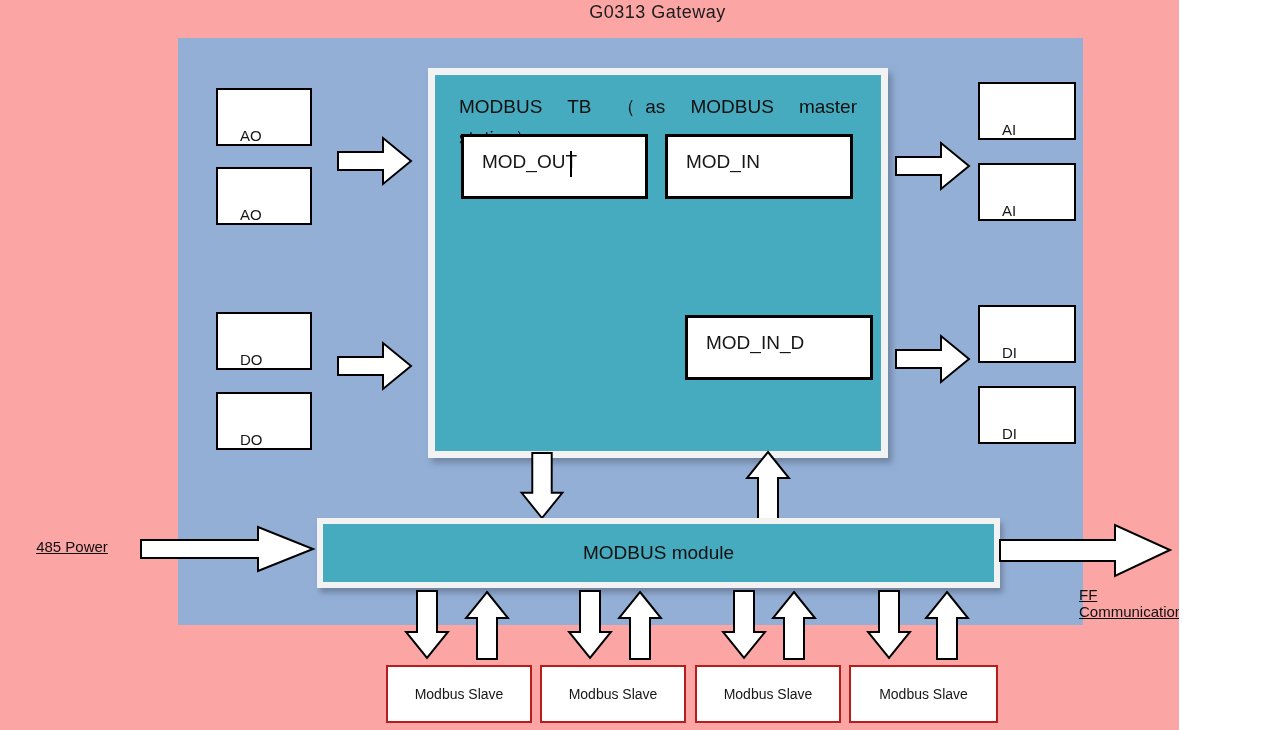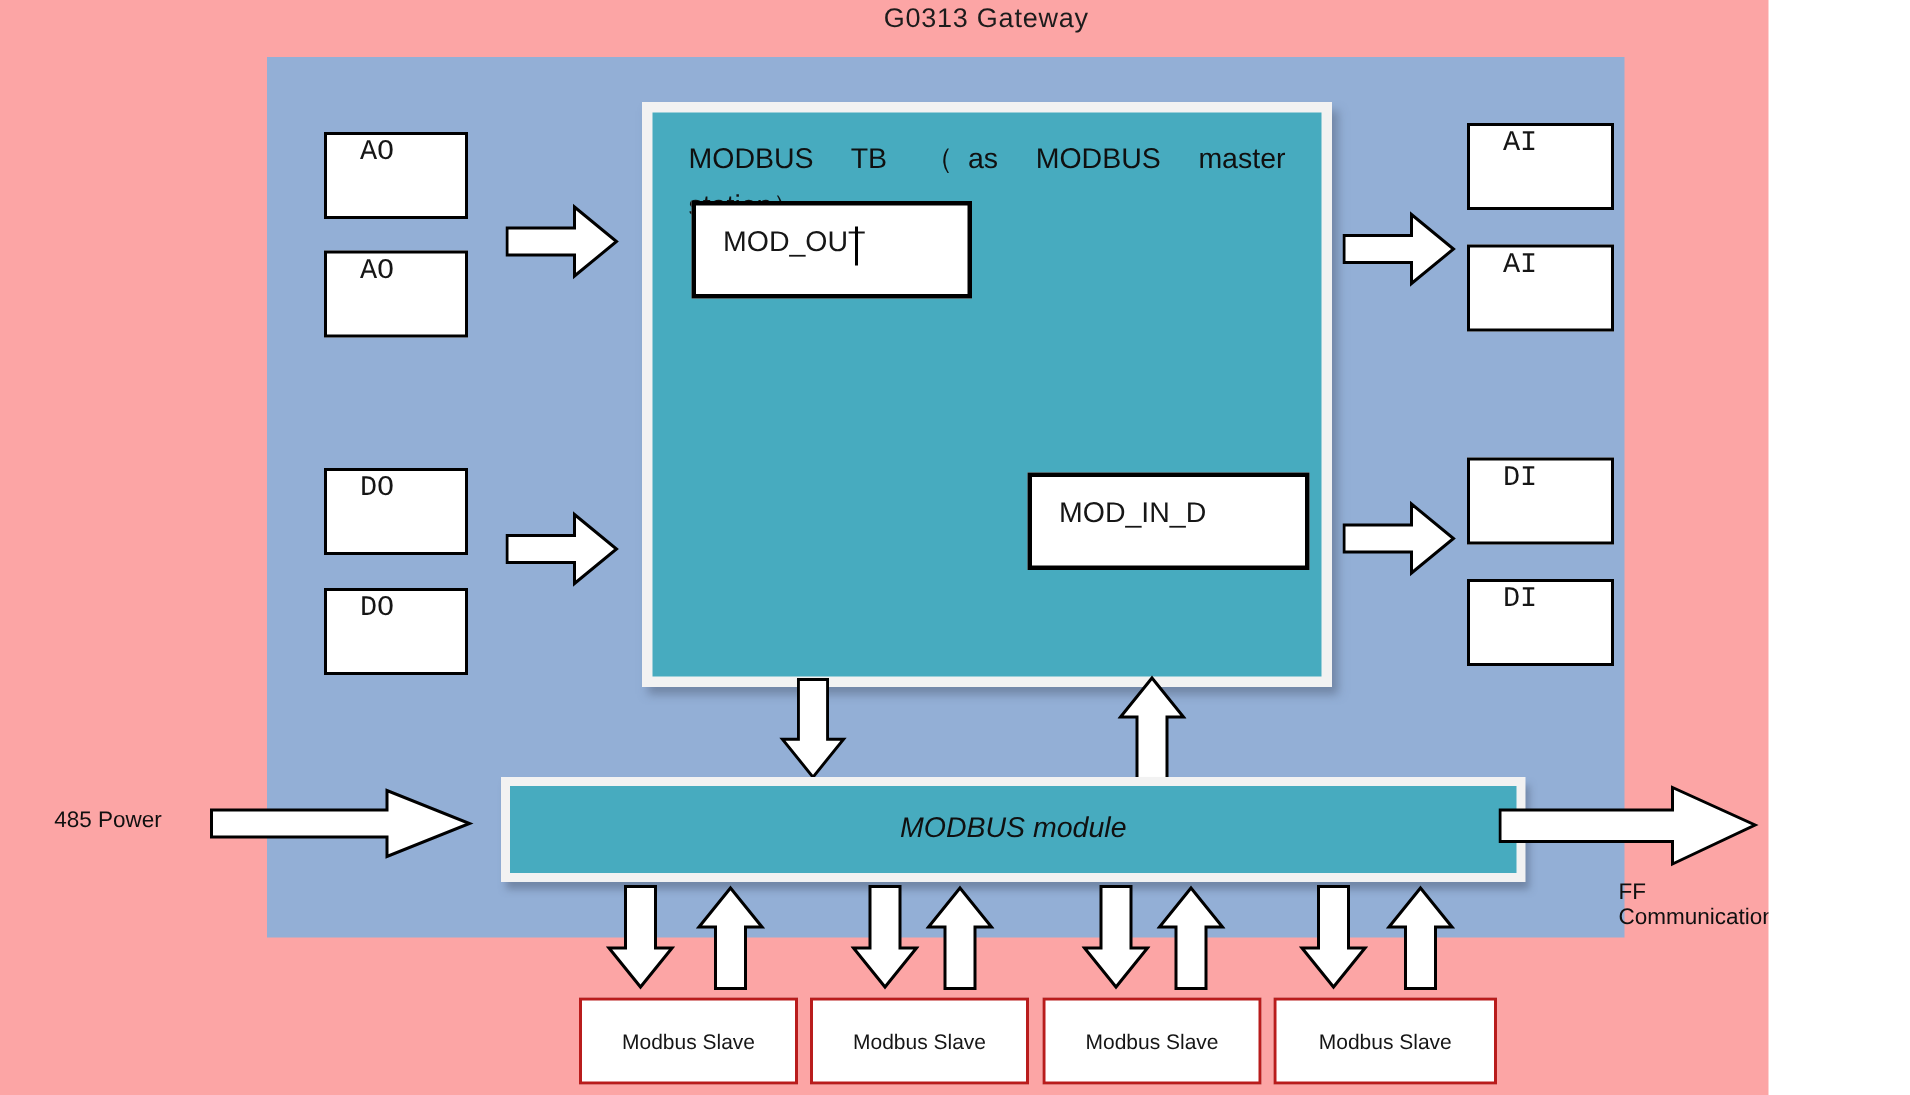--- a/index.html
+++ b/index.html
@@ -11,21 +11,21 @@
   .abs{position:absolute;}
   .title{
     left:430px;top:2px;width:455px;text-align:center;
     font-size:18px;color:#1c1c1c;letter-spacing:0.5px;
   }
   .bg-rect{
     left:178px;top:38px;width:905px;height:587px;background:#93AFD6;
   }
   .wbox{
     background:#ffffff;border:2px solid #000;box-sizing:border-box;
-    display:flex;align-items:flex-start;font-size:19px;color:#161616;font-family:Liberation Mono, monospace;
+    display:flex;align-items:flex-end;font-size:15px;color:#161616;
   }
   .wbox .pad{padding-left:22px;}
   .tb-panel{
     left:428px;top:68px;width:460px;height:390px;background:#f2f2f2;
     box-shadow:4px 5px 6px rgba(85,100,125,0.55);
   }
   .tb-inner{
     position:absolute;left:7px;top:7px;right:7px;bottom:7px;background:#47ABBF;
   }
   .tb-heading{
@@ -36,34 +36,33 @@
   .fblock{
     position:absolute;background:#fff;border:3px solid #000;box-sizing:border-box;
     display:flex;align-items:center;font-size:19px;color:#161616;
     padding-bottom:10px;
   }
   .fblock .pad{padding-left:18px;}
   .cursor{
     position:absolute;left:106px;top:14px;width:2px;height:26px;background:#000;
   }
   .module-bar{
-    left:334px;top:518px;width:683px;height:70px;background:#f2f2f2;
+    left:317px;top:518px;width:683px;height:70px;background:#f2f2f2;
     box-shadow:3px 5px 5px rgba(85,100,125,0.55);
-    font-style:italic;
   }
   .module-inner{
     position:absolute;left:6px;top:6px;right:6px;bottom:6px;background:#47ABBF;
     display:flex;align-items:center;justify-content:center;
     font-size:19px;color:#101010;
   }
   .slave{
     background:#fff;border:2px solid #b91c1c;box-sizing:border-box;top:665px;height:58px;
     display:flex;align-items:center;justify-content:center;font-size:14px;color:#161616;
   }
-  .free-label{font-size:15px;color:#101010;}
+  .free-label{font-size:15px;color:#101010;text-decoration:underline;}
   svg{display:block;}
 </style>
 </head>
 <body>
 
 <div id="canvas">
 
   <div class="abs title">G0313 Gateway</div>
 
   <div class="abs bg-rect"></div>
@@ -96,20 +95,23 @@
 
   <div class="abs tb-panel">
     <div class="tb-inner">
       <div class="tb-heading">MODBUS TB （as MODBUS master station）</div>
     </div>
   </div>
 
   <div class="abs fblock" style="left:461px;top:134px;width:187px;height:65px;">
     <span class="pad">MOD_OUT</span>
     <div class="cursor"></div>
+  </div>
+  <div class="abs fblock" style="left:665px;top:134px;width:188px;height:65px;">
+    <span class="pad">MOD_IN</span>
   </div>
   <div class="abs fblock" style="left:665px;top:315px;width:188px;height:65px;margin-left:20px;">
     <span class="pad">MOD_IN_D</span>
   </div>
 
   <svg class="abs" style="left:337px;top:135px;" width="77" height="53" viewBox="0 0 77 53">
       <polygon points="1,17 46,17 46,3 74,26 46,49 46,35 1,35" fill="#fff" stroke="#000" stroke-width="2"></polygon>
     </svg>
   <svg class="abs" style="left:337px;top:340px;" width="77" height="53" viewBox="0 0 77 53">
       <polygon points="1,17 46,17 46,3 74,26 46,49 46,35 1,35" fill="#fff" stroke="#000" stroke-width="2"></polygon>

